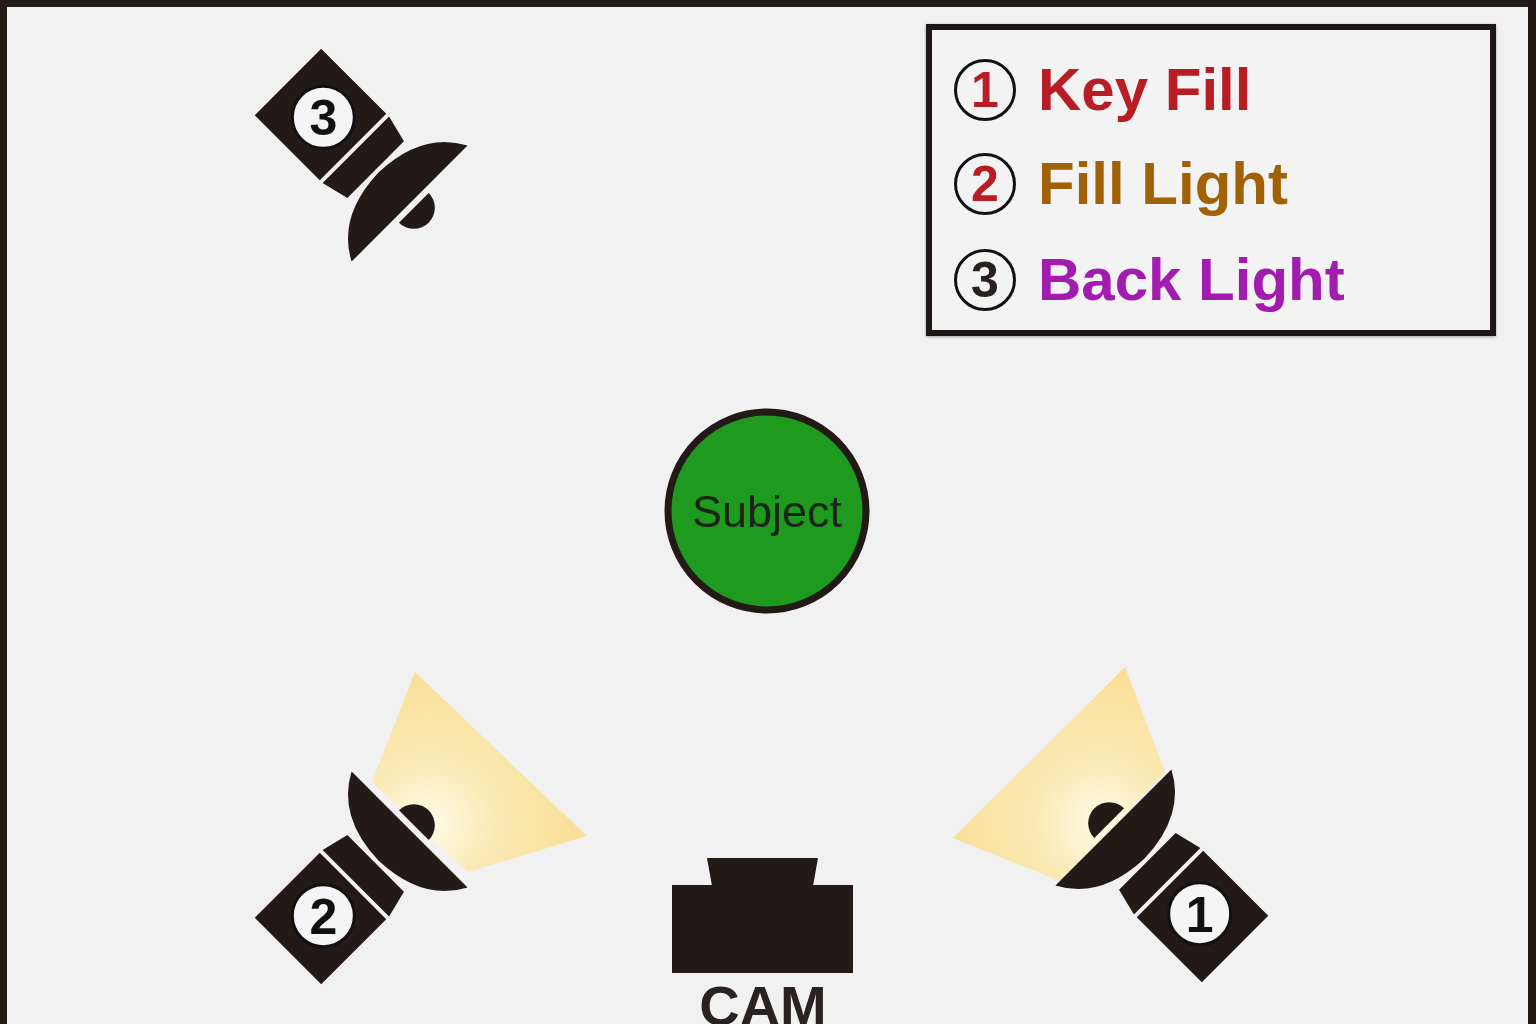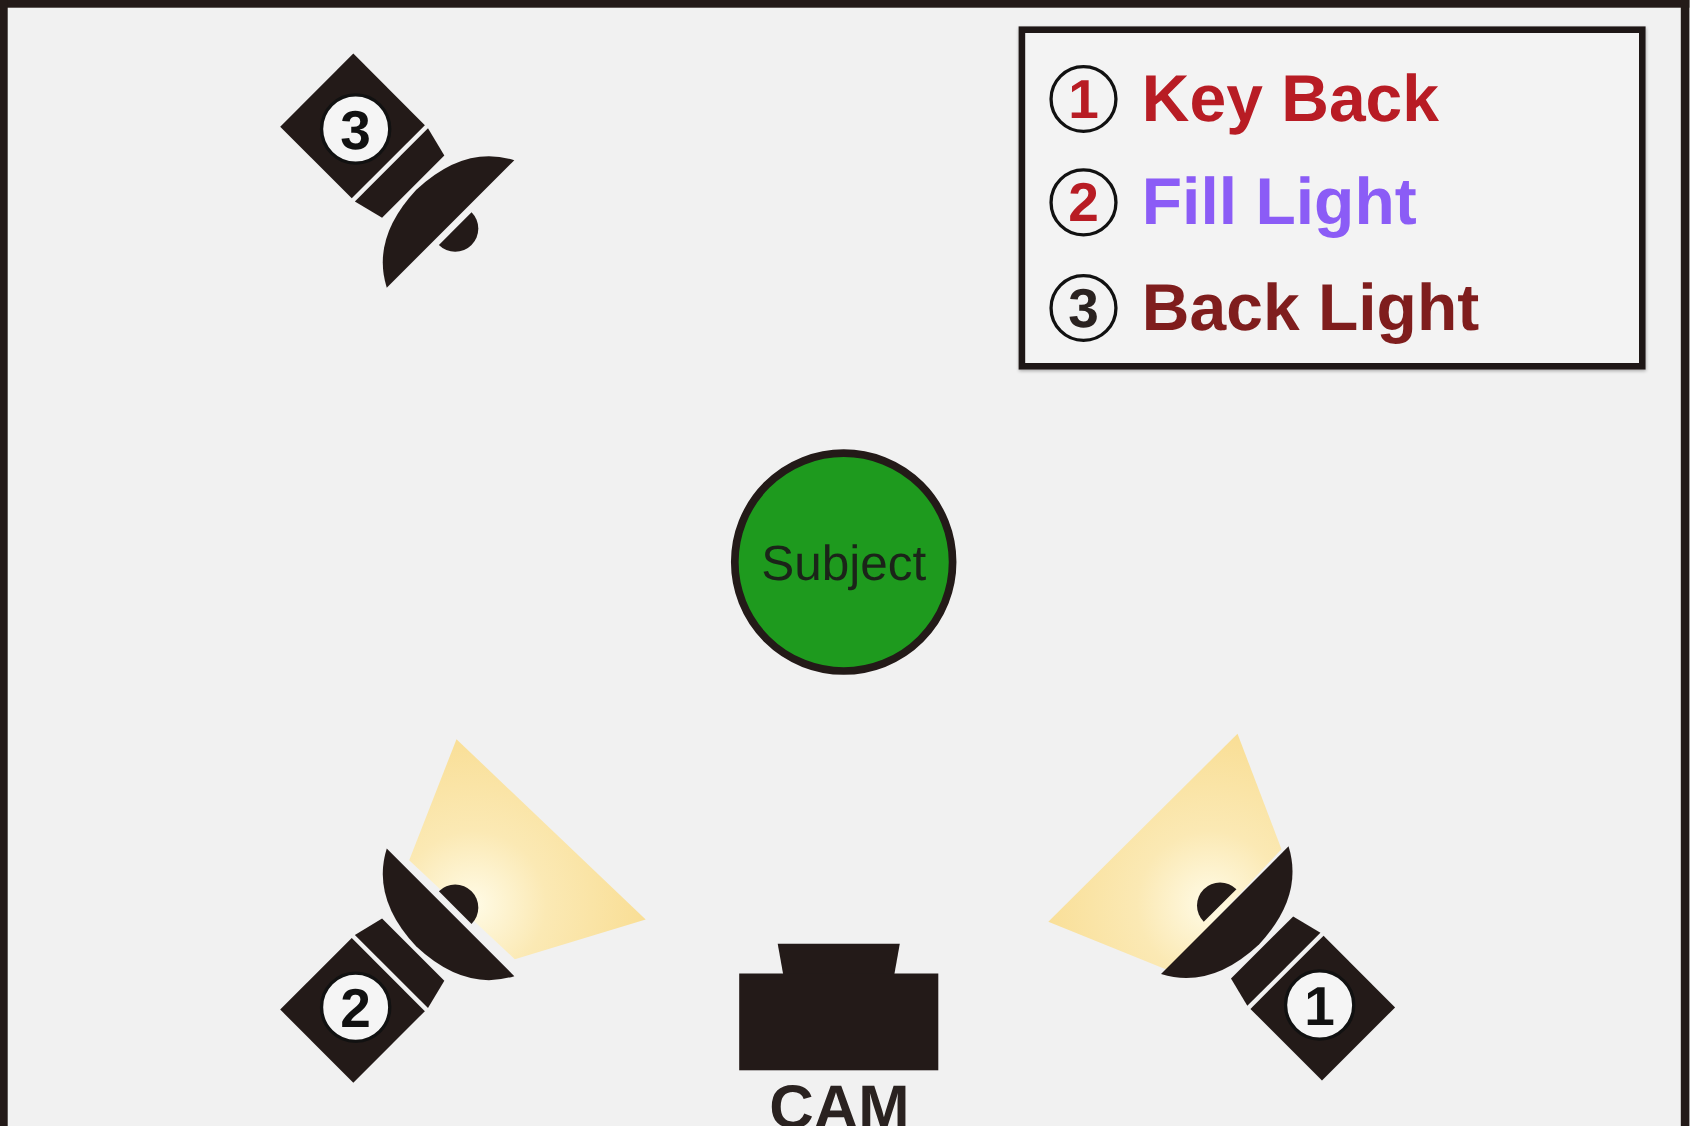--- a/index.html
+++ b/index.html
@@ -83,25 +83,25 @@
     <g transform="translate(0,124) rotate(-135)">
       <circle r="31" fill="#f5f5f5" stroke="#111" stroke-width="3"></circle>
       <text y="18" text-anchor="middle" font-size="50" font-weight="bold" fill="#111" font-family="Liberation Sans, sans-serif">3</text>
     </g>
   </g>
 </svg>
 
 <div class="legend">
   <div class="legend-item" style="top:25px">
     <div class="legend-num" style="color:#b81c24">1</div>
-    <div class="legend-label" style="color:#b81c24">Key Back</div>
+    <div class="legend-label" style="color:#b81c24">Key Fill</div>
   </div>
   <div class="legend-item" style="top:119px">
     <div class="legend-num" style="color:#b81c24">2</div>
-    <div class="legend-label" style="color:#8b5cf6">Fill Light</div>
+    <div class="legend-label" style="color:#a16207">Fill Light</div>
   </div>
   <div class="legend-item" style="top:215px">
     <div class="legend-num" style="color:#2a2220">3</div>
-    <div class="legend-label" style="color:#7f1d1d">Back Light</div>
+    <div class="legend-label" style="color:#a21caf">Back Light</div>
   </div>
 </div>
 
 <div class="cam-label">CAM</div>
 
 </body></html>

